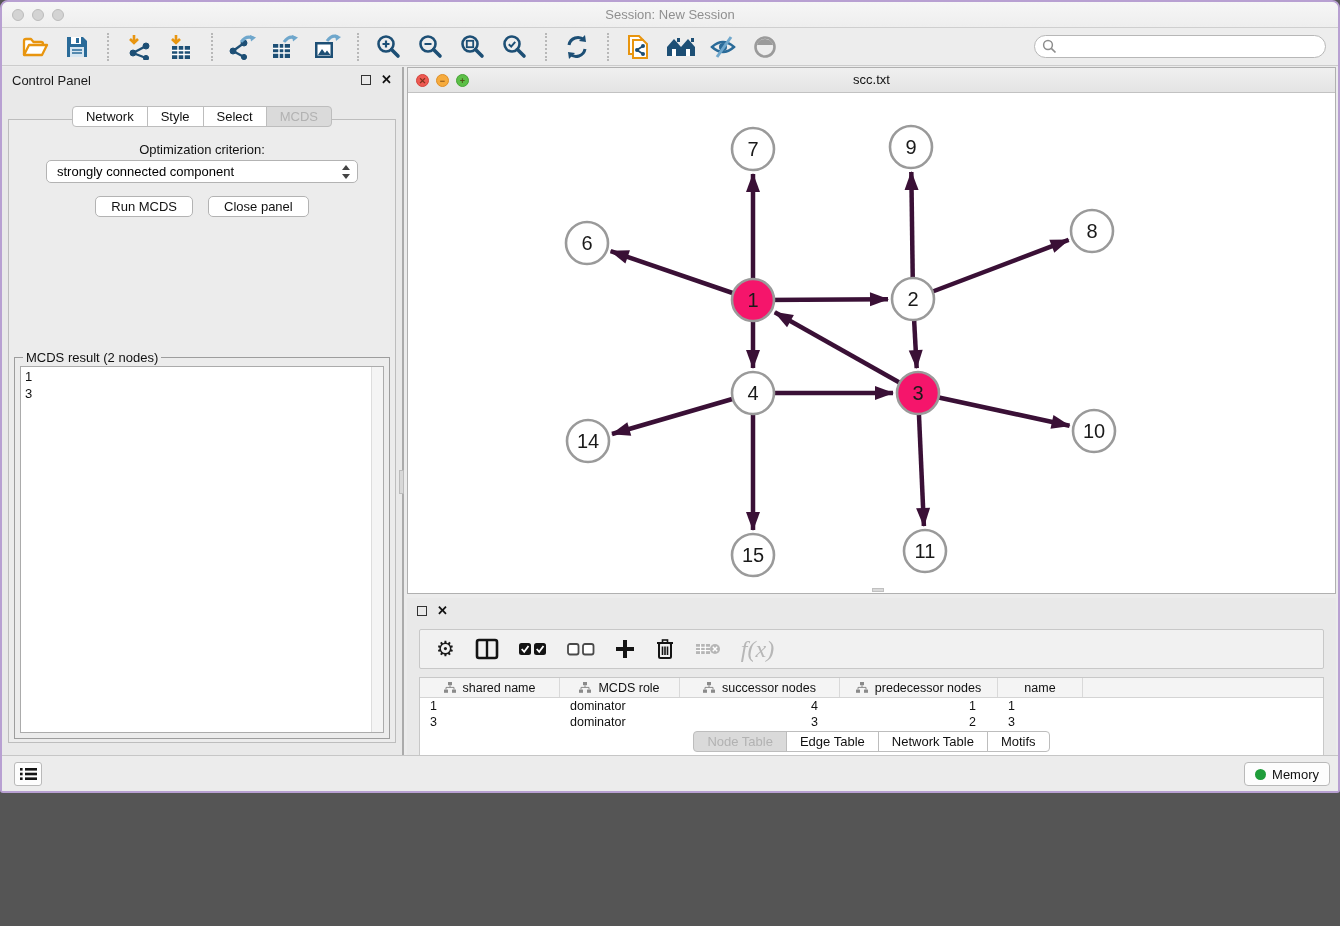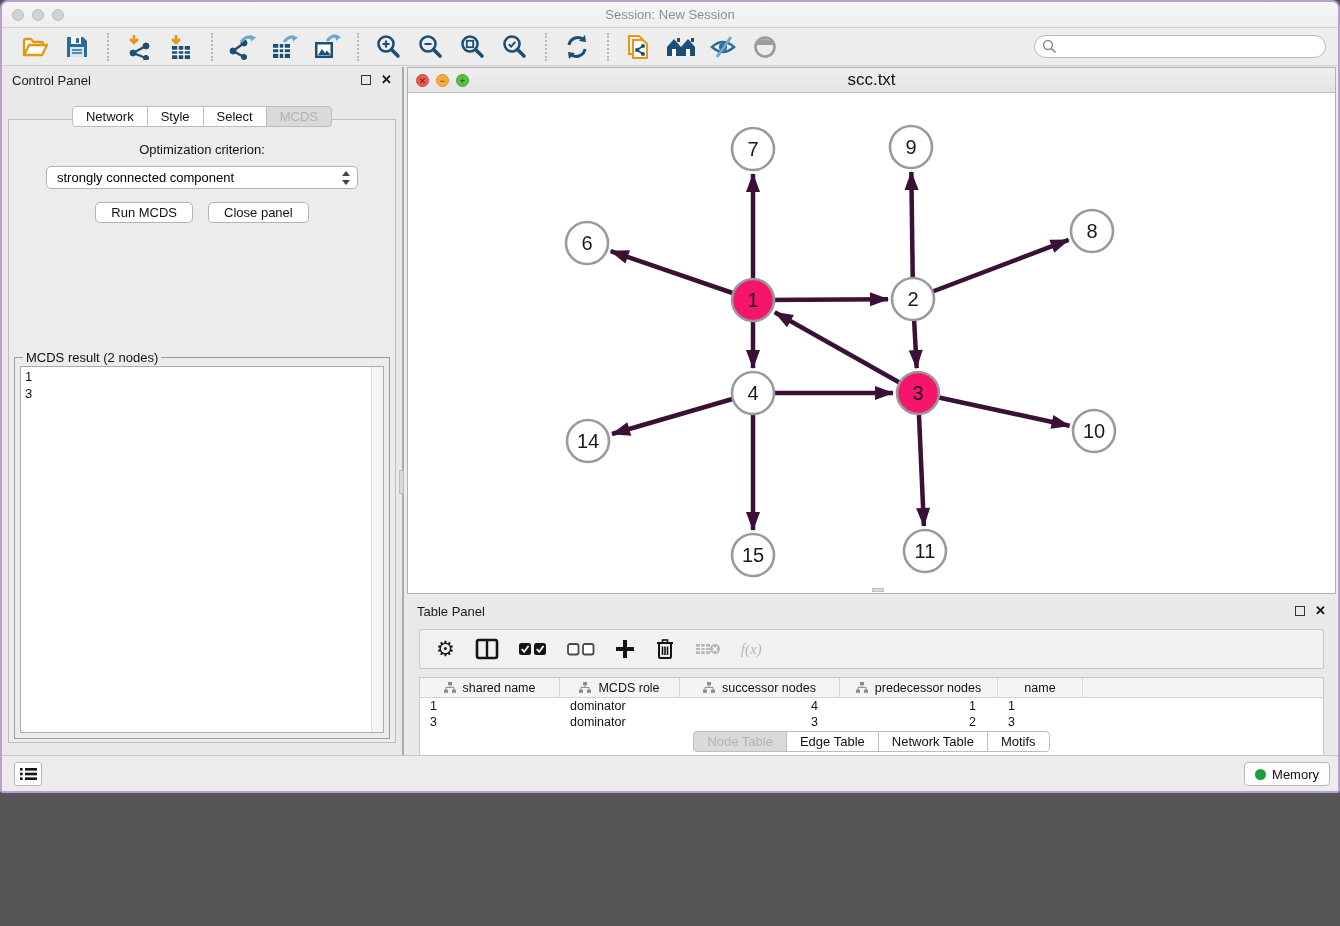--- a/index.html
+++ b/index.html
@@ -32,47 +32,47 @@
   .ph-icons { display:flex; gap:10px; align-items:center; }
   .ph-float { width:10px; height:10px; border:1.5px solid #333; display:inline-block; cursor:pointer; }
   .ph-close { font-size:13px; font-weight:bold; color:#111; cursor:pointer; line-height:10px; }
   .cp-tabs { display:flex; justify-content:center; position:relative; z-index:2; margin-top:13px; }
   .seg-tab { background:#fff; border:1px solid #bdbdbd; padding:2px 13px; font-size:13px; color:#111; margin-left:-1px; cursor:pointer; }
   .seg-tab:first-child { border-radius:4px 0 0 4px; margin-left:0; }
   .seg-tab:last-child { border-radius:0 4px 4px 0; }
   .seg-tab.active { background:#dadada; color:#b2b2b2; }
   .cp-content { position:absolute; top:52px; left:6px; right:6px; bottom:12px; background:#ececec; border:1px solid #bdbdbd; }
   .opt-label { text-align:center; margin-top:22px; font-size:13px; color:#111; }
-  .opt-select { width:312px; height:23px; margin:9px auto 0; background:#fff; border:1px solid #b3b3b3; border-radius:5px; display:flex; align-items:center; padding:0 6px 0 10px; font-size:13px; cursor:pointer; }
+  .opt-select { width:312px; height:23px; margin:3px auto 0; background:#fff; border:1px solid #b3b3b3; border-radius:5px; display:flex; align-items:center; padding:0 6px 0 10px; font-size:13px; cursor:pointer; }
   .opt-select .sel-text { flex:1; }
   .btn-row { display:flex; justify-content:center; gap:15px; margin-top:13px; }
   .btn { background:#fff; border:1px solid #b3b3b3; border-radius:5px; padding:2px 15px; font-size:13px; color:#111; cursor:pointer; }
   .result-fs { position:absolute; left:5px; right:5px; bottom:3px; height:382px; border:1px solid #9d9d9d; background:#ececec;padding-left:40px; }
   .result-legend { position:absolute; top:-8px; left:8px; background:#ececec; padding:0 3px; font-size:13px; color:#111; }
   .result-box { position:absolute; top:8px; left:5px; right:5px; bottom:5px; background:#fff; border:1px solid #ababab; font-size:13px; line-height:17px; padding:1px 4px; color:#111; overflow:hidden; }
   .result-scroll { position:absolute; top:0; right:0; bottom:0; width:12px; background:#f4f4f4; border-left:1px solid #ddd; }
 
   
   .net-window { position:absolute; left:405px; top:0; right:2px; height:527px; background:#fff; border:1px solid #b0b0b0; }
   .net-titlebar { height:25px; background:linear-gradient(#f0f0f0,#e4e4e4); border-bottom:1px solid #c2c2c2; position:relative; }
   .traffic { position:absolute; left:8px; top:6px; display:flex; gap:7px; }
   .tl { width:13px; height:13px; border-radius:50%; display:flex; align-items:center; justify-content:center; font-size:9px; font-weight:bold; color:rgba(70,30,0,.65); cursor:pointer; }
   .tl.red { background:#ee5a52; border:1px solid #d3433c; }
   .tl.yellow { background:#f6ab3d; border:1px solid #df8f27; }
   .tl.green { background:#5cbf47; border:1px solid #46a335; }
-  .net-title { text-align:center; line-height:24px; font-size:17px; color:#111; }
+  .net-title { text-align:center; line-height:24px; font-size:13px; color:#111; }
   .net-canvas { position:absolute; top:25px; left:0; right:0; bottom:0; background:#fff; }
   .net-resize { position:absolute; bottom:1px; left:50%; width:12px; height:4px; background:#d9d9d9; border:1px solid #c0c0c0; }
 
   
   .table-panel { position:absolute; left:405px; top:531px; right:2px; bottom:0; background:#e9e9e9; }
   .tp-toolbar { margin:5px 12px 0; height:40px; background:#f1f1f1; border:1px solid #c8c8c8; border-radius:2px; display:flex; align-items:center; gap:20px; padding:0 16px; }
   .tp-icon { display:flex; align-items:center; justify-content:center; cursor:pointer; }
   .gear { font-size:21px; color:#1a1a1a; line-height:20px; }
-  .fx { font-family:"Liberation Serif", serif; font-style:italic; font-size:15px; color:#b7b7b7; }
+  .fx { font-family:"Liberation Serif", serif; font-style:italic; font-size:24px; color:#b7b7b7; }
   .tp-table { margin:8px 12px 0; background:#fff; border:1px solid #c8c8c8; height:178px; overflow:hidden; }
   .th-row { display:flex; height:20px; background:#f4f4f4; border-bottom:1px solid #d4d4d4; }
   .th-cell { display:flex; align-items:center; justify-content:center; gap:7px; font-size:12.5px; color:#111; border-right:1px solid #d9d9d9; }
   .tb-row { display:flex; height:16px; }
   .tb-cell { font-size:12.5px; color:#111; line-height:16px; }
   .tp-tabs { position:absolute; bottom:3px; left:0; right:0; display:flex; justify-content:center; }
 
   
   .statusbar { position:absolute; bottom:0; left:0; right:0; height:36px; background:#ececec; border-top:1px solid #c6c6c6;padding-left:36px; }
   .sb-left-btn { position:absolute; left:12px; top:6px; width:28px; height:24px; background:#fdfdfd; border:1px solid #b9b9b9; border-radius:3px; display:flex; align-items:center; justify-content:center; cursor:pointer; }
@@ -377,21 +377,20 @@
               <circle cx="517" cy="458" r="21" fill="#ffffff" stroke="#9a9a9a" stroke-width="2.6"></circle>
               <text x="517" y="465" text-anchor="middle" font-size="20" font-family="&quot;Liberation Sans&quot;, sans-serif" fill="#1a1a1a">11</text>
             </g>
           </svg>
         <span class="net-resize"></span>
       </div>
     </div>
 
     <div class="table-panel">
       <div class="panel-head">
-        <span class="ph-title">Table Panel</span>
         <span class="ph-icons">
           <span class="ph-float"></span>
           <span class="ph-close">✕</span>
         </span>
       </div>
       <div class="tp-toolbar">
         <span class="tp-icon gear">⚙</span>
         <span class="tp-icon">
           <svg width="24" height="22" viewBox="0 0 24 22">
               <rect x="2" y="2" width="20" height="18" rx="2" fill="none" stroke="#141414" stroke-width="2.6"></rect>

